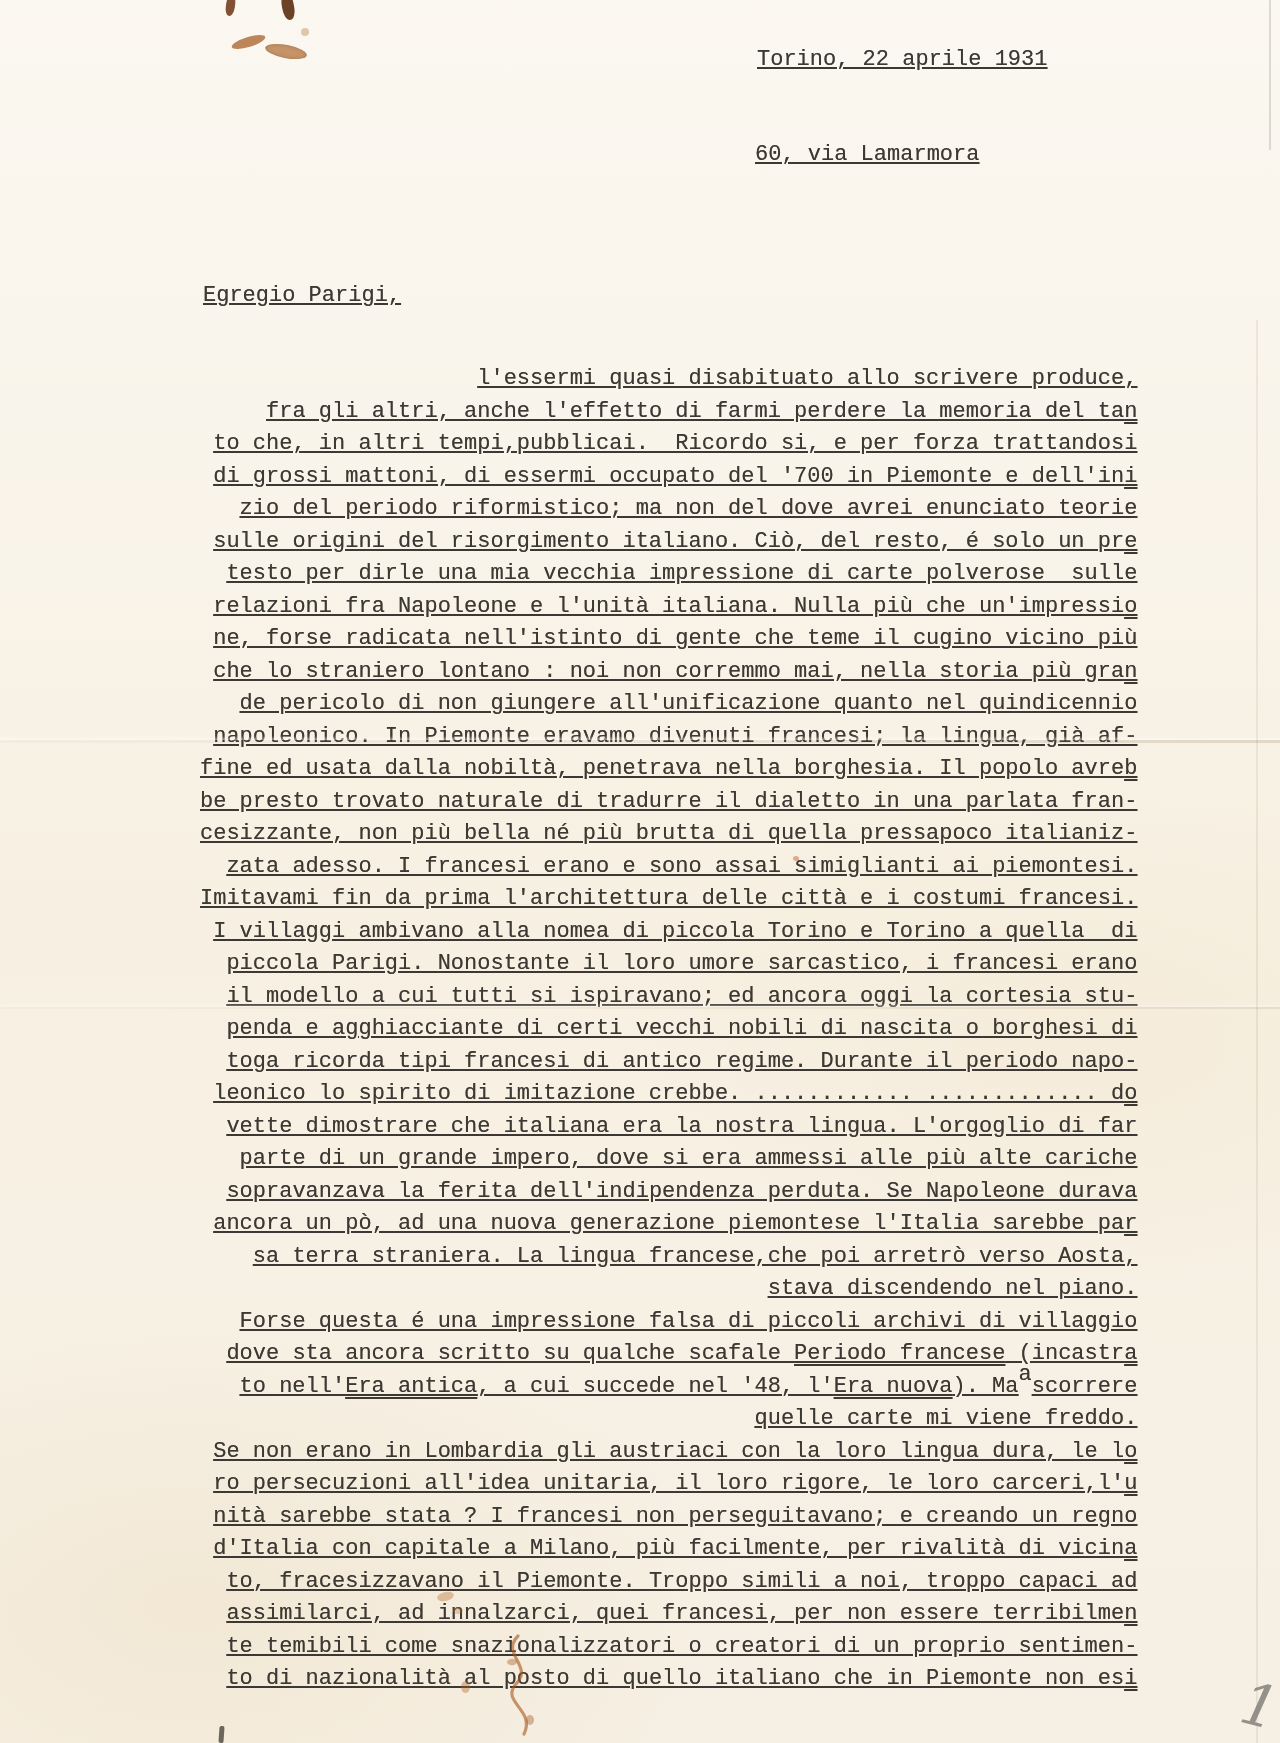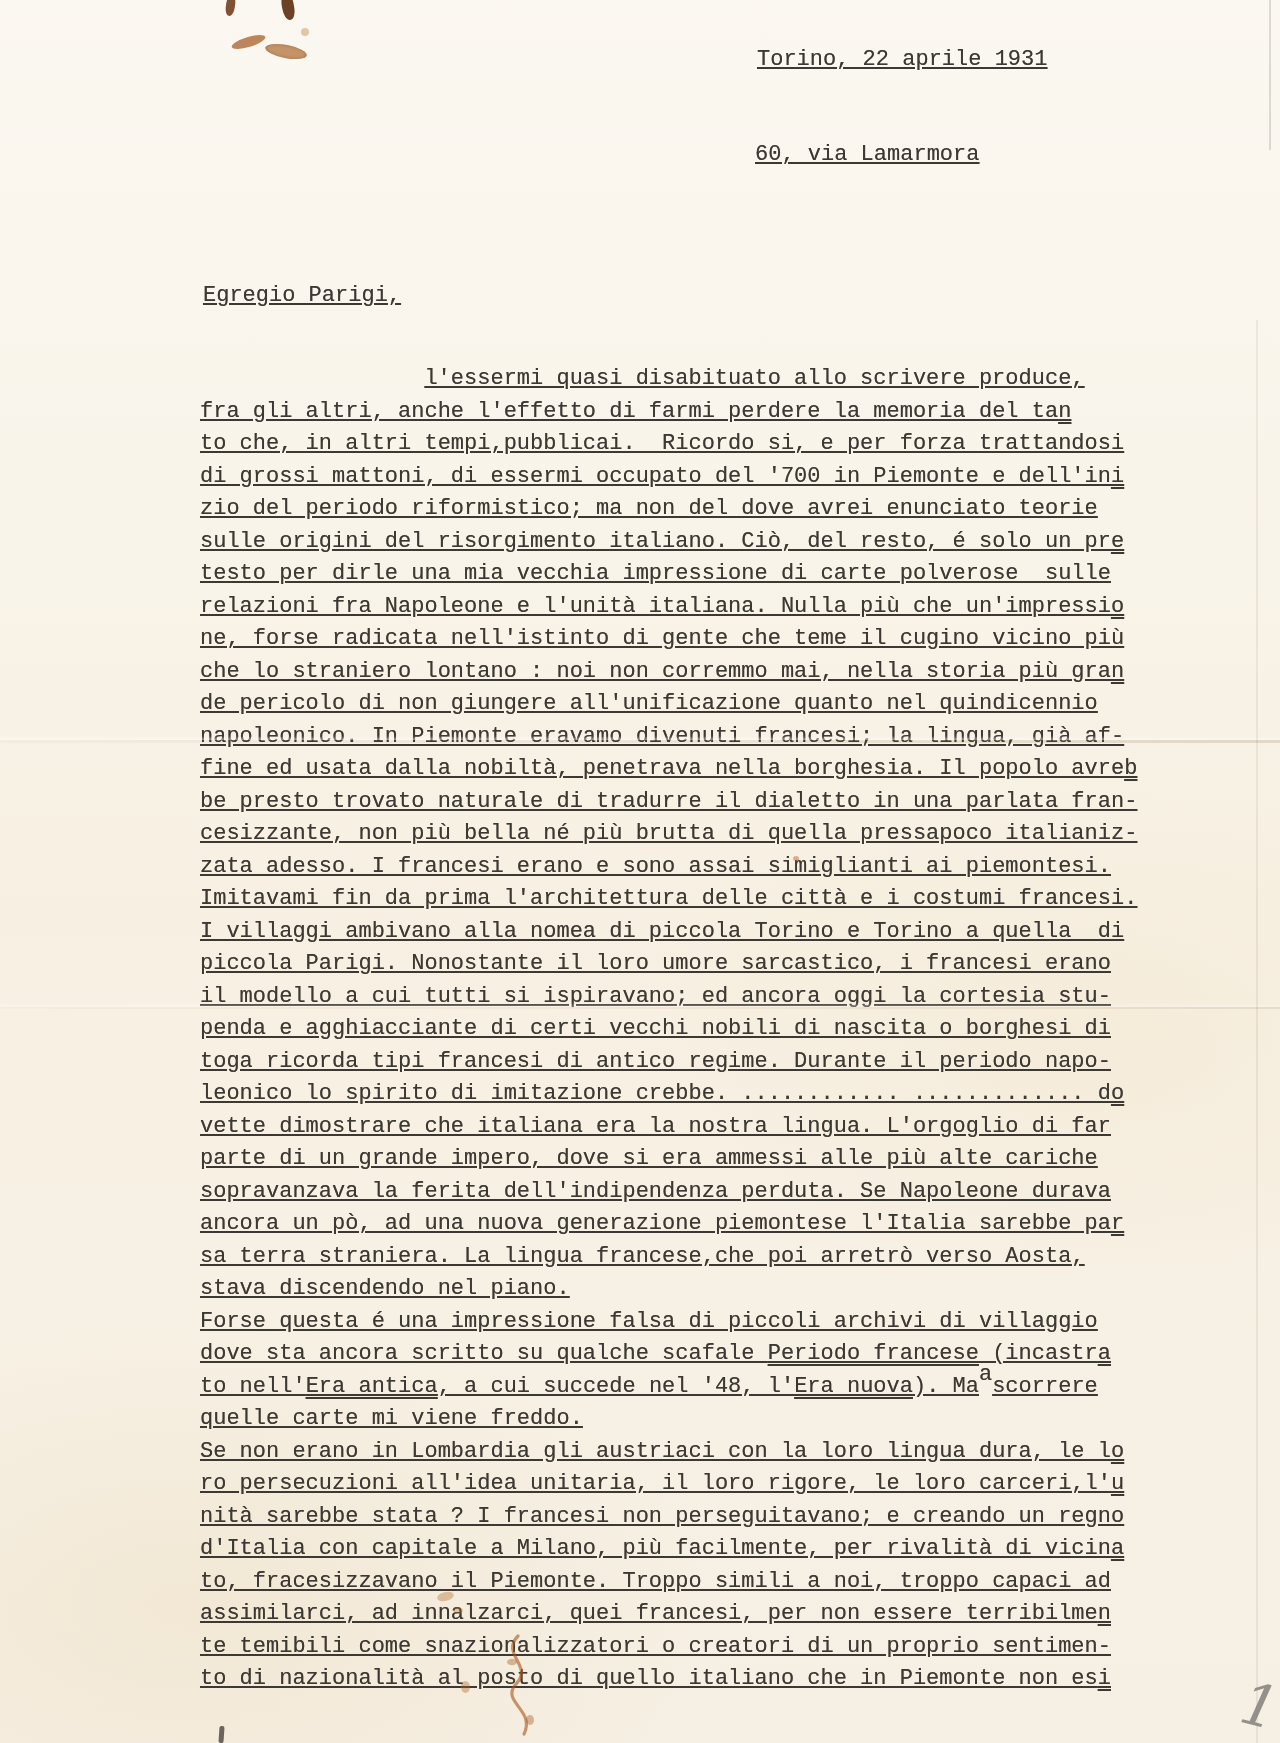--- a/index.html
+++ b/index.html
@@ -26,21 +26,21 @@
     position: absolute;
     font-size: 22px;
     line-height: 32.5px;
     white-space: pre;
     text-shadow: 0 0 0.5px rgba(45,40,35,0.55);
     text-decoration: underline;
   }
   .date   { left: 757px; top: 44px;  }
   .address{ left: 755px; top: 131px; margin-top: 8px; }
   .salutation { left: 203px; top: 280px; }
-  .body-block { left: 200px; top: 363px; }
+  .body-block { left: 200px; top: 363px; text-align: right; }
   .line { white-space: pre; }
   .line.indent { padding-left: 17ch; }
   .u {
     text-decoration: underline;
     text-decoration-thickness: 1.6px;
     text-underline-offset: 5px;
   }
   .sup {
     position: relative;
     top: -0.52em;

